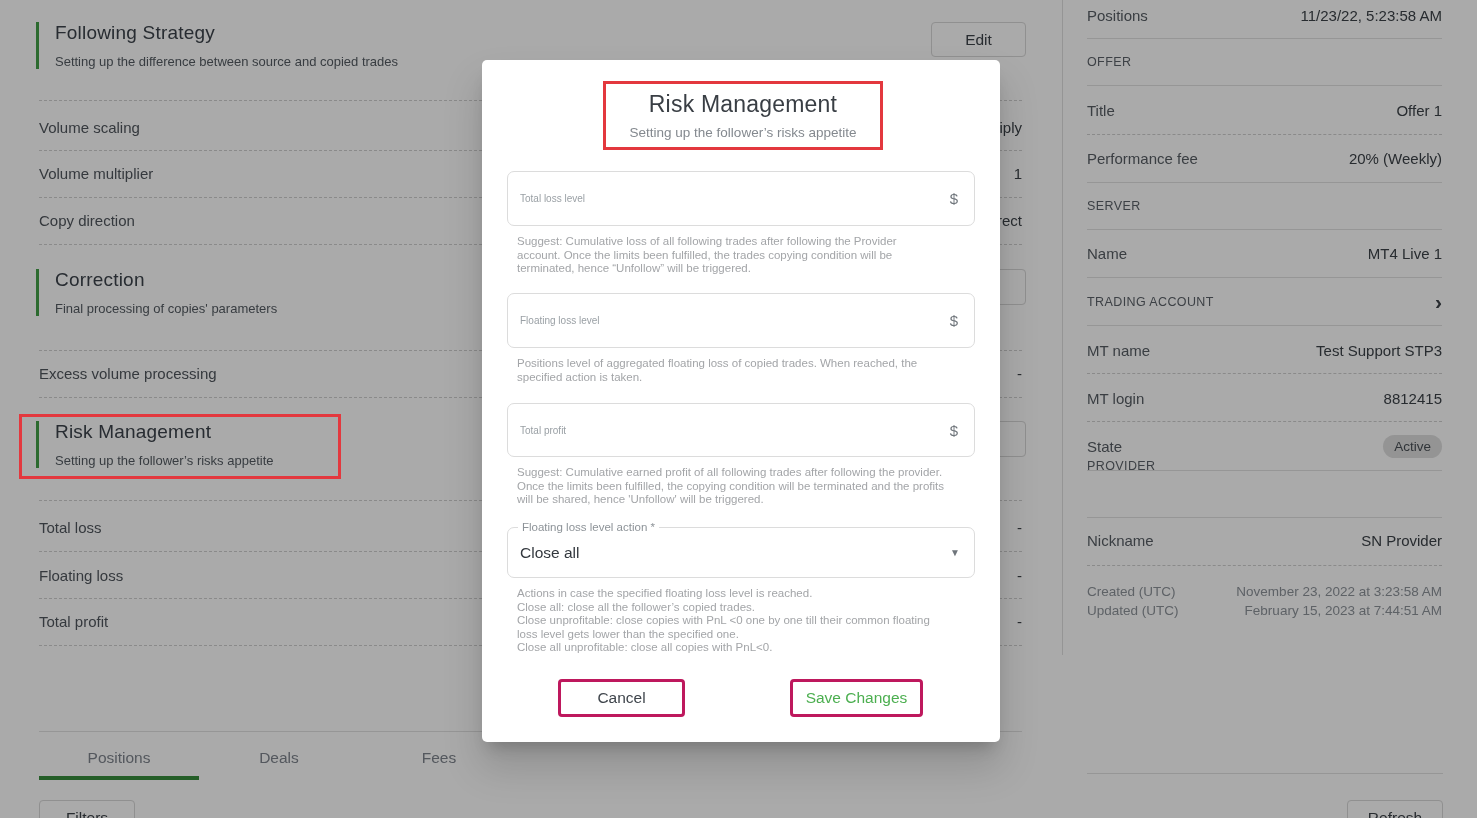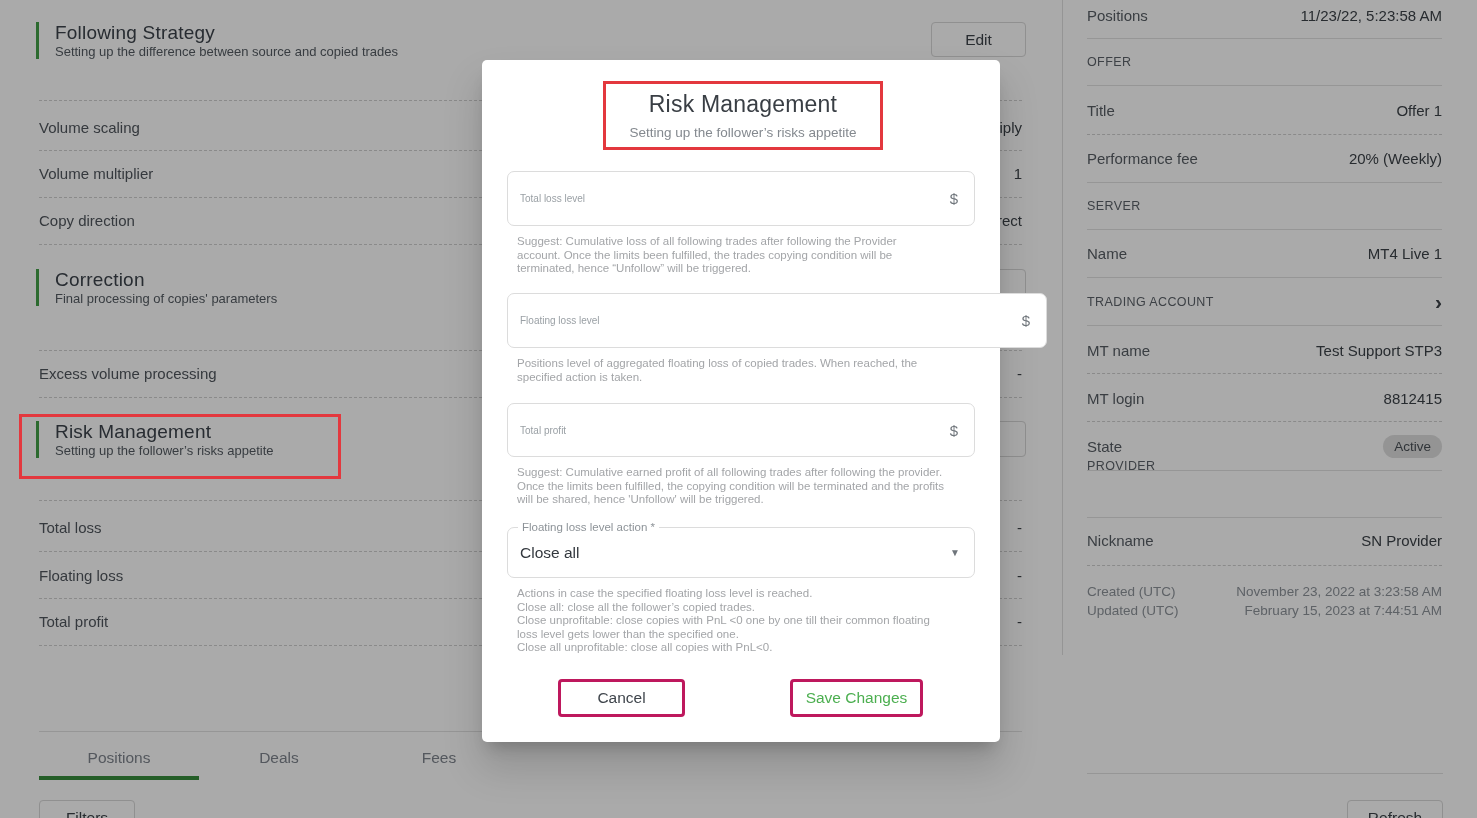--- a/index.html
+++ b/index.html
@@ -7,21 +7,21 @@
   .page {
     position:relative; width:1477px; height:818px; overflow:hidden;
     background:#ffffff; font-family:"Liberation Sans", sans-serif;
     color:#3f454c;
   }
   .abs { position:absolute; }
 
   
   .section-head { border-left:3px solid #43a047; padding-left:16px; }
   .section-title { font-size:19px; color:#3c434b; letter-spacing:.2px; }
-  .section-sub { font-size:13px; color:#545b62; }
+  .section-sub { font-size:13px; color:#545b62; margin-top:10px; }
   .row { display:flex; justify-content:space-between; align-items:center; height:24px; }
   .row-label { font-size:15px; color:#50565d; }
   .row-value { font-size:15px; color:#3c4248; }
   .div-dashed { border-top:1px dashed #d0d0d0; height:0; }
   .div-solid { border-top:1px solid #e2e2e2; height:0; }
   .btn {
     display:flex; align-items:center; justify-content:center;
     background:#ffffff; border:1px solid #d8d8d8; border-radius:4px;
     font-size:15.5px; color:#3c4248; cursor:pointer;
   }
@@ -225,21 +225,21 @@
       <div class="modal-title">Risk Management</div>
       <div class="modal-sub" style="margin-top:7px;">Setting up the follower’s risks appetite</div>
     </div>
 
     <div class="abs field" style="left:25px; top:111px; width:468px; height:55px;">
       <input type="text" placeholder="Total loss level" style="">
       <span class="suffix">$</span>
     </div>
     <div class="abs helper" style="left:35px; top:175px; width:426px;">Suggest: Cumulative loss of all following trades after following the Provider account. Once the limits been fulfilled, the trades copying condition will be terminated, hence “Unfollow” will be triggered.</div>
 
-    <div class="abs field" style="left:25px; top:233px; width:540px; height:55px;">
+    <div class="abs field" style="left:25px; top:233px; width:468px; height:55px;">
       <input type="text" placeholder="Floating loss level" style="">
       <span class="suffix">$</span>
     </div>
     <div class="abs helper" style="left:35px; top:297px; width:440px;">Positions level of aggregated floating loss of copied trades. When reached, the specified action is taken.</div>
 
     <div class="abs field" style="left:25px; top:343px; width:468px; height:54px;">
       <input type="text" placeholder="Total profit" style="">
       <span class="suffix">$</span>
     </div>
     <div class="abs helper" style="left:35px; top:406px; width:436px;">Suggest: Cumulative earned profit of all following trades after following the provider. Once the limits been fulfilled, the copying condition will be terminated and the profits will be shared, hence 'Unfollow' will be triggered.</div>

